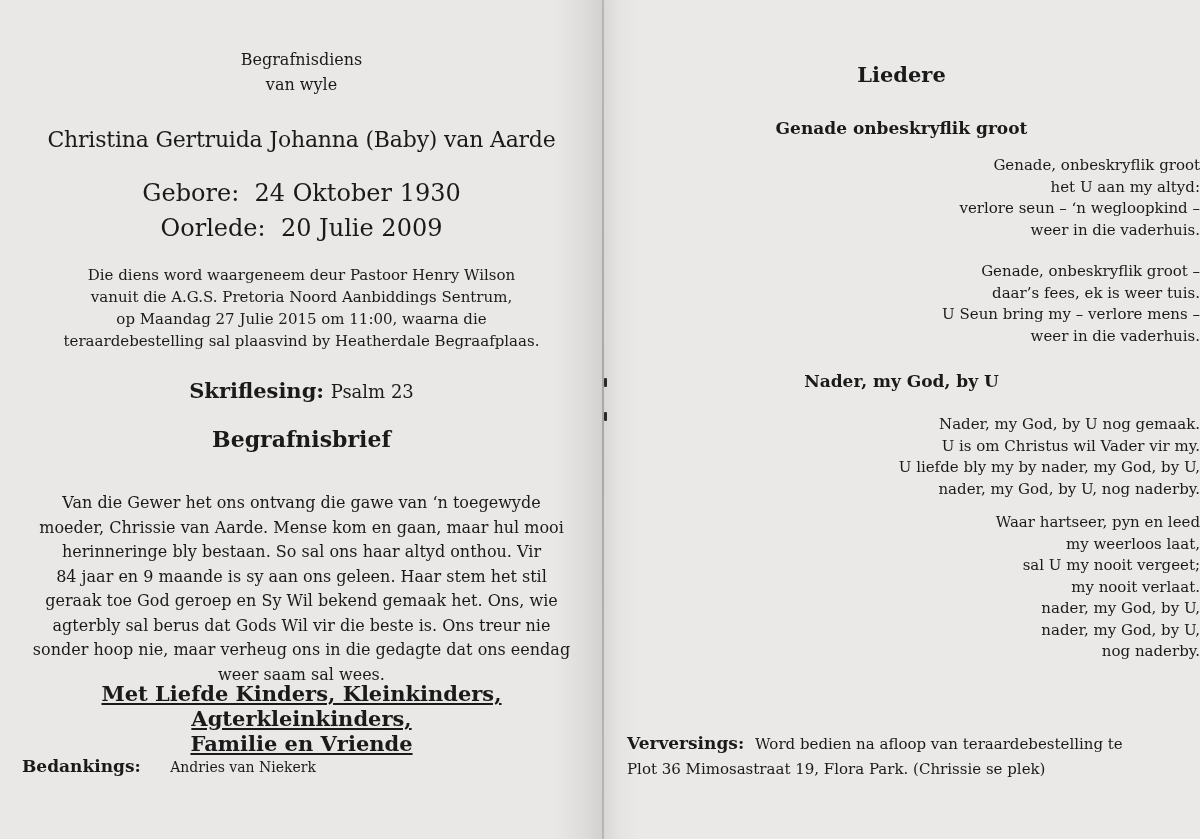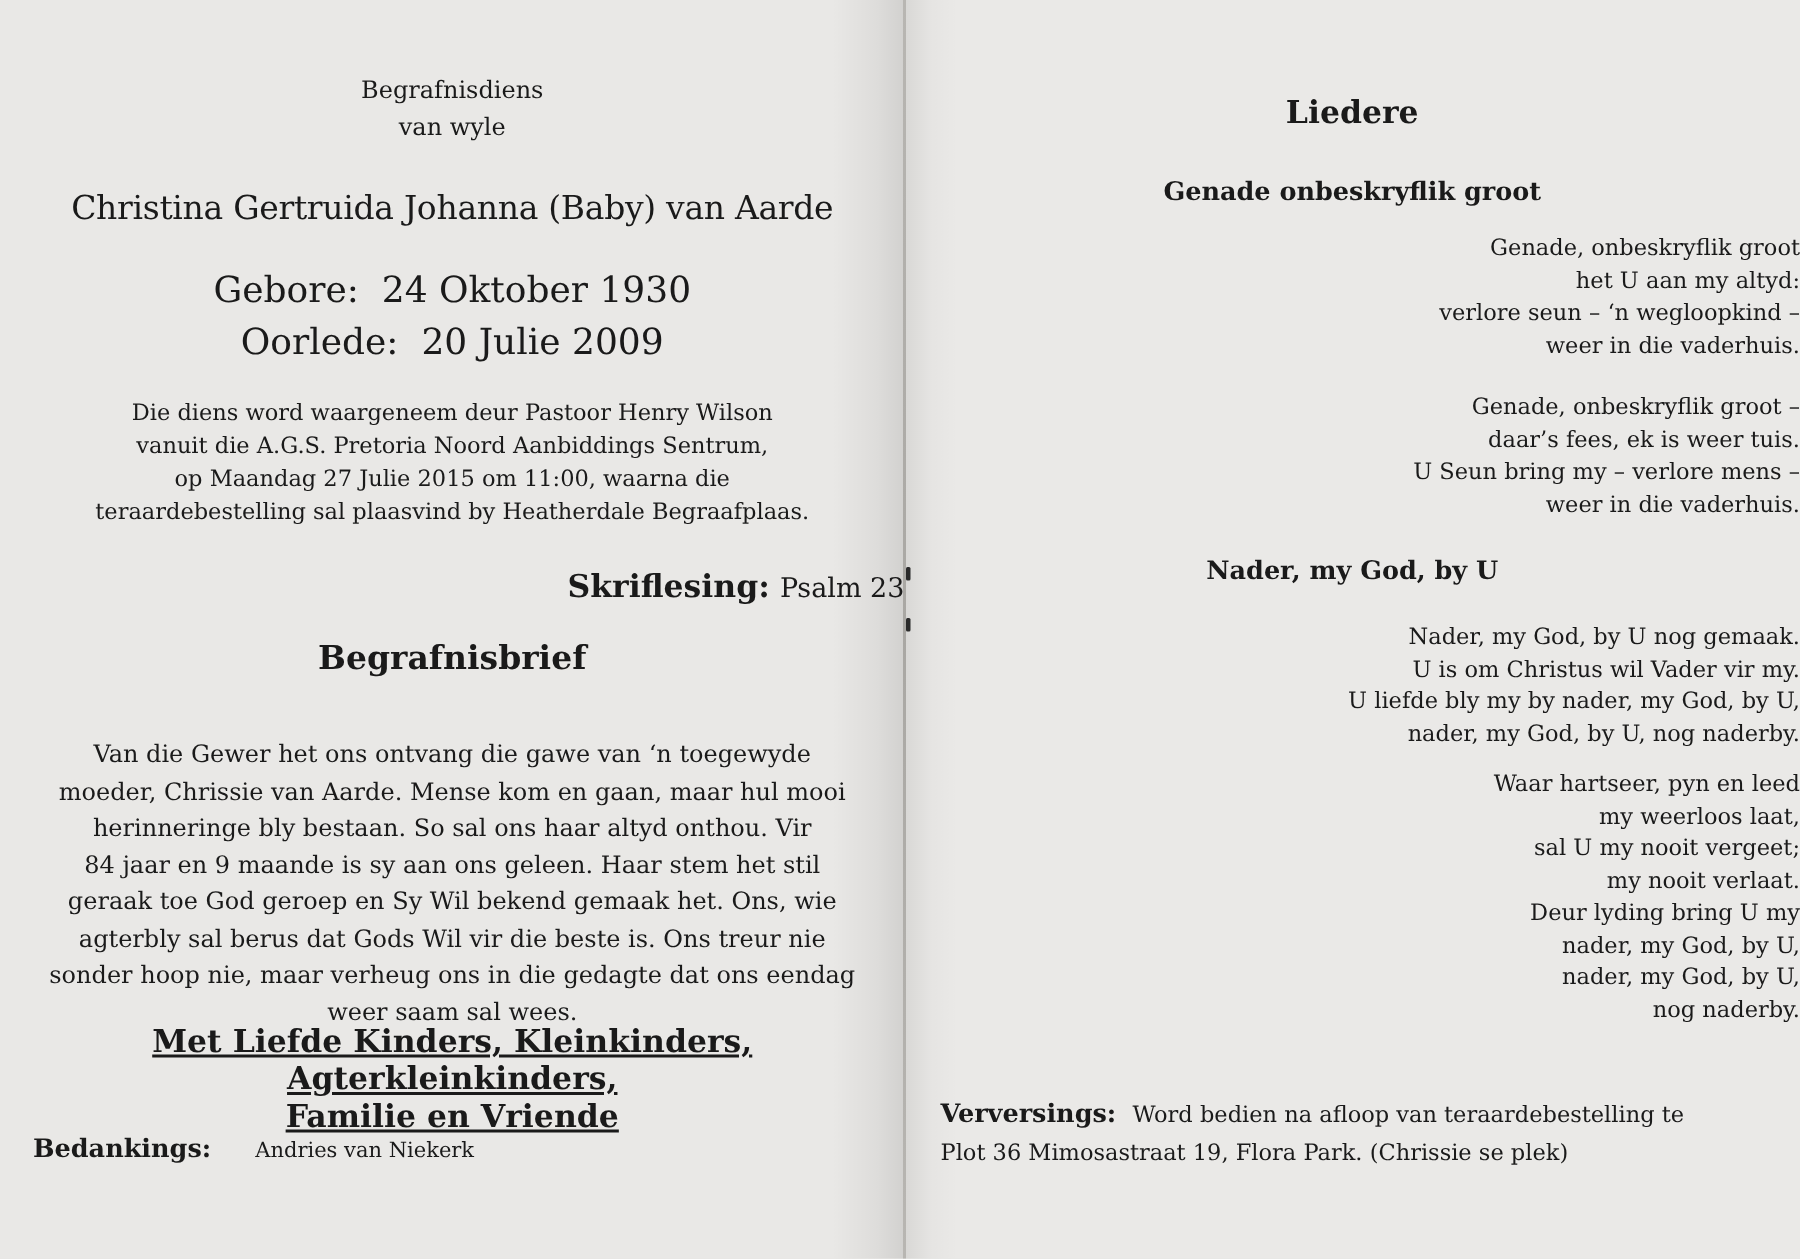--- a/index.html
+++ b/index.html
@@ -76,21 +76,20 @@
     }
     .service {
       top: 264px;
       font-size: 15px;
       line-height: 22px;
       padding: 0 36px;
     }
     .reading {
       top: 378px;
       font-size: 21px;
-      text-align: right;
     }
     .reading .label { font-weight: bold; }
     .reading .value { font-size: 18px; }
     .letter-title {
       top: 426px;
       font-size: 22px;
       font-weight: bold;
     }
     .letter {
       top: 491px;
@@ -228,21 +227,20 @@
       <span class="line">U is om Christus wil Vader vir my.</span>
       <span class="line">U liefde bly my by nader, my God, by U,</span>
       <span class="line">nader, my God, by U, nog naderby.</span>
     </div>
 
     <div class="abs center verse" style="top:512px;">
       <span class="line">Waar hartseer, pyn en leed</span>
       <span class="line">my weerloos laat,</span>
       <span class="line">sal U my nooit vergeet;</span>
       <span class="line">my nooit verlaat.</span>
-      <span class="line">Deur lyding bring U my</span>
       <span class="line">nader, my God, by U,</span>
       <span class="line">nader, my God, by U,</span>
       <span class="line">nog naderby.</span>
     </div>
 
     <div class="verversings">
       <span class="line">
         <span class="label">Verversings:</span>
         <span class="value">Word bedien na afloop van teraardebestelling te</span>
       </span>

